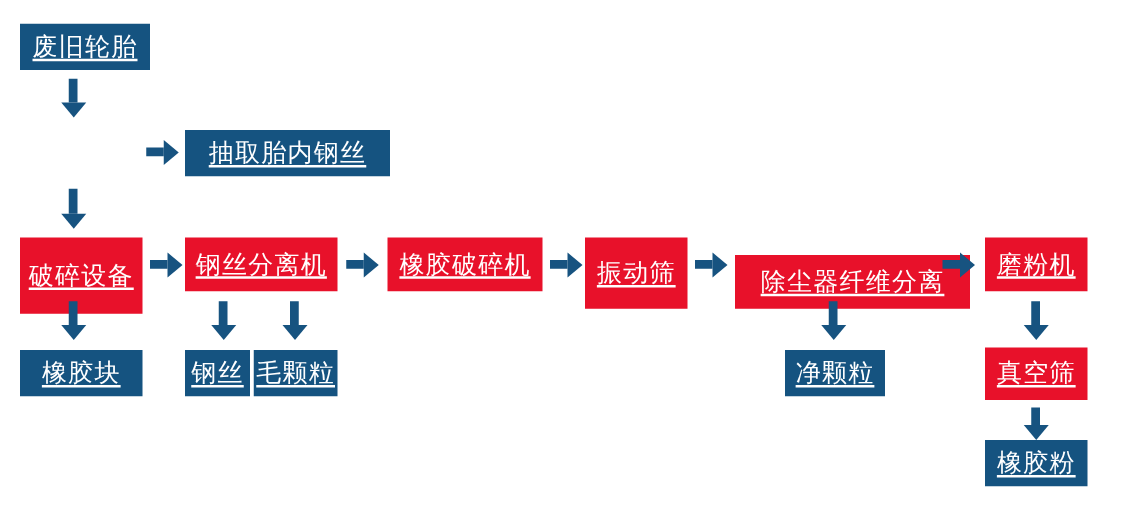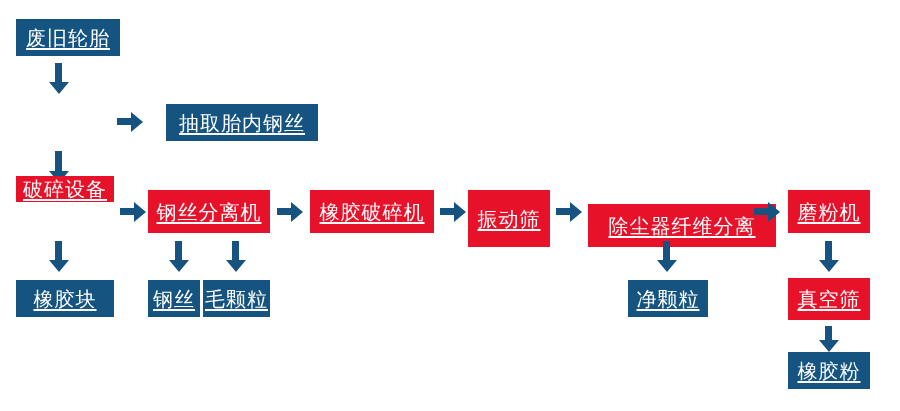--- a/index.html
+++ b/index.html
@@ -70,25 +70,25 @@
 
 <div class="canvas">
 
   <div class="node navy" style="left:16px;top:19px;width:104px;height:37px">废旧轮胎</div>
 
   <div class="arr-down" style="left:55px;top:63px;height:19px"></div>
 
 
   <div class="arr-right" style="left:117px;top:118px;width:14px"></div>
 
-  <div class="node navy" style="left:166px;top:104px;width:152px;height:37px">抽取胎内钢丝</div>
+  <div class="node navy" style="left:148px;top:104px;width:164px;height:37px">抽取胎内钢丝</div>
 
   <div class="arr-down" style="left:55px;top:151px;height:20px"></div>
 
-  <div class="node red" style="left:16px;top:176px;width:98px;height:26px">破碎设备</div>
+  <div class="node red" style="left:16px;top:190px;width:98px;height:61px">破碎设备</div>
 
   <div class="arr-right" style="left:120px;top:208px;width:14px"></div>
 
   <div class="node red" style="left:148px;top:190px;width:122px;height:43px">钢丝分离机</div>
 
   <div class="arr-right" style="left:277px;top:208px;width:14px"></div>
 
   <div class="node red" style="left:310px;top:190px;width:124px;height:43px">橡胶破碎机</div>
 
   <div class="arr-right" style="left:440px;top:208px;width:14px"></div>

